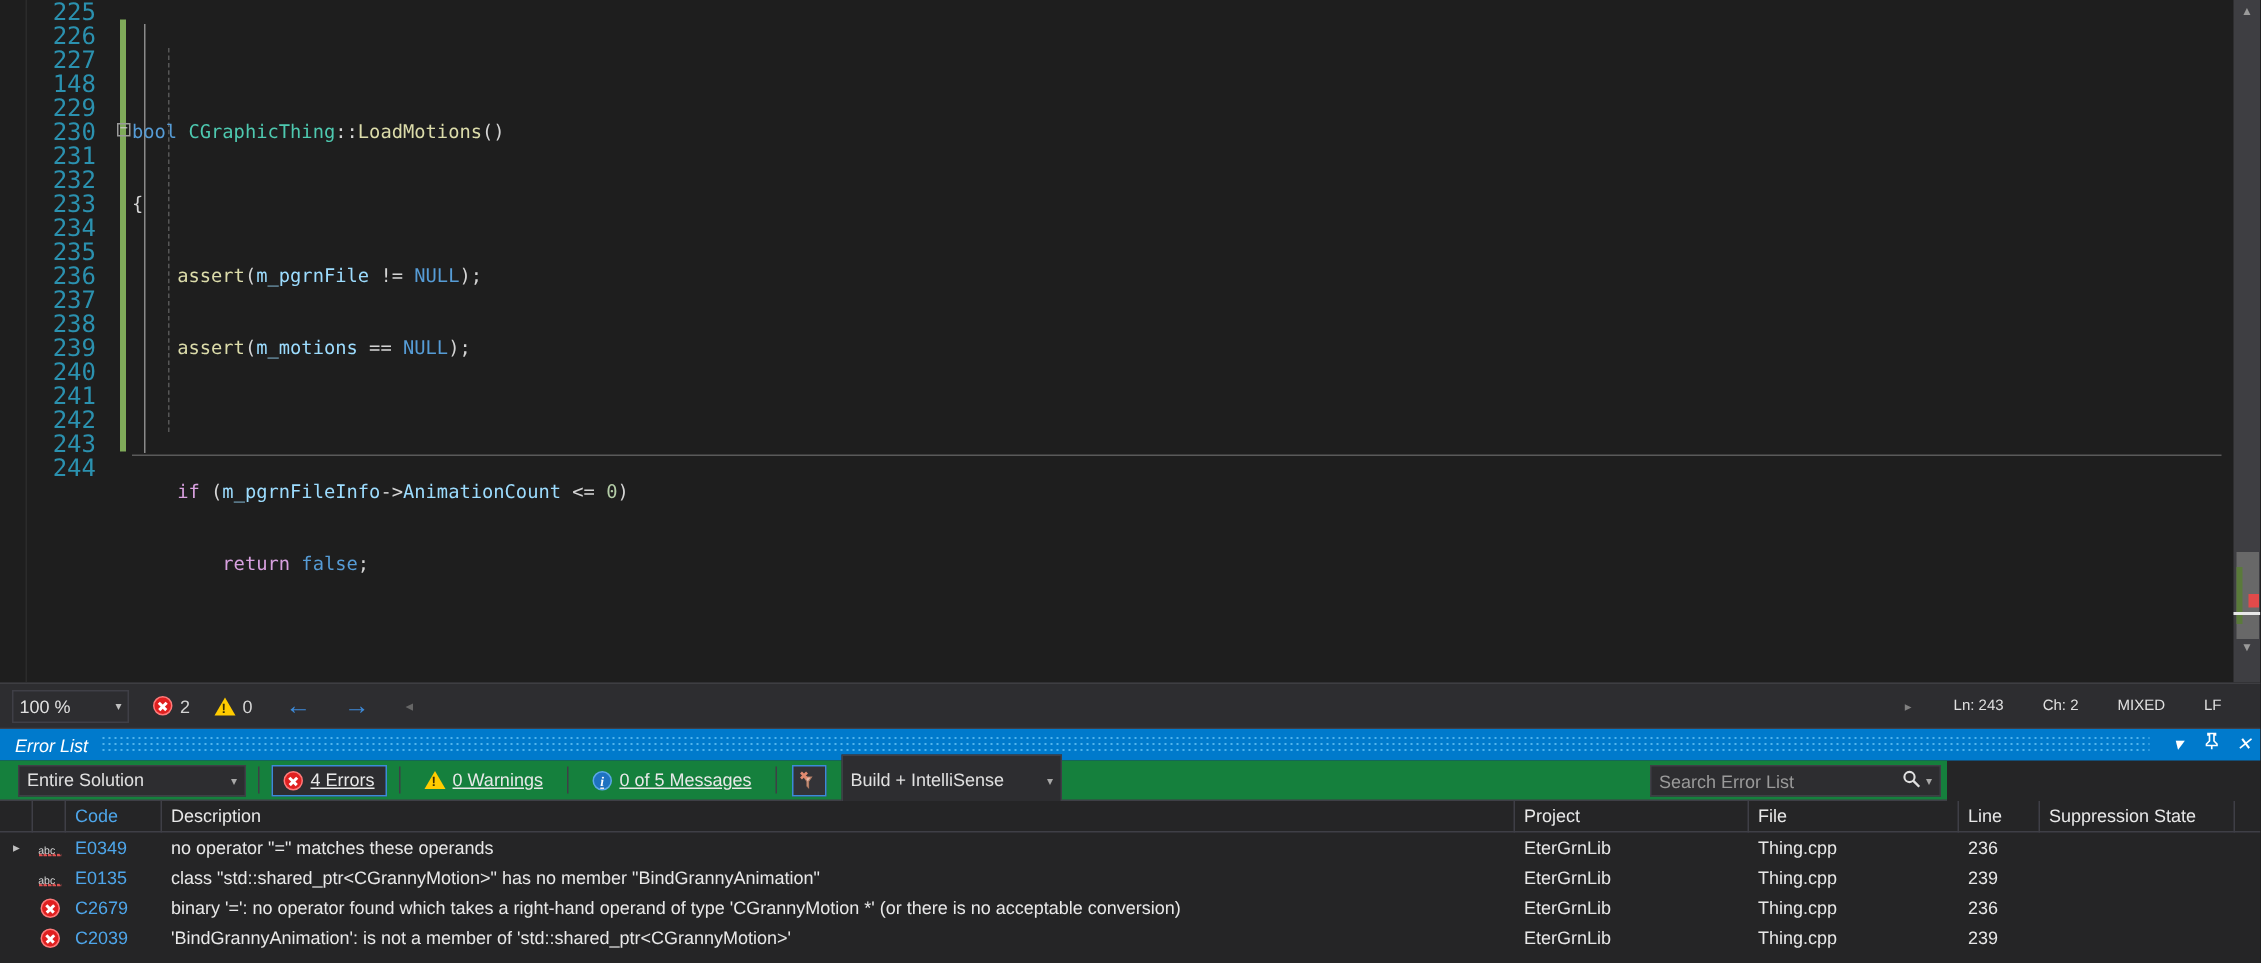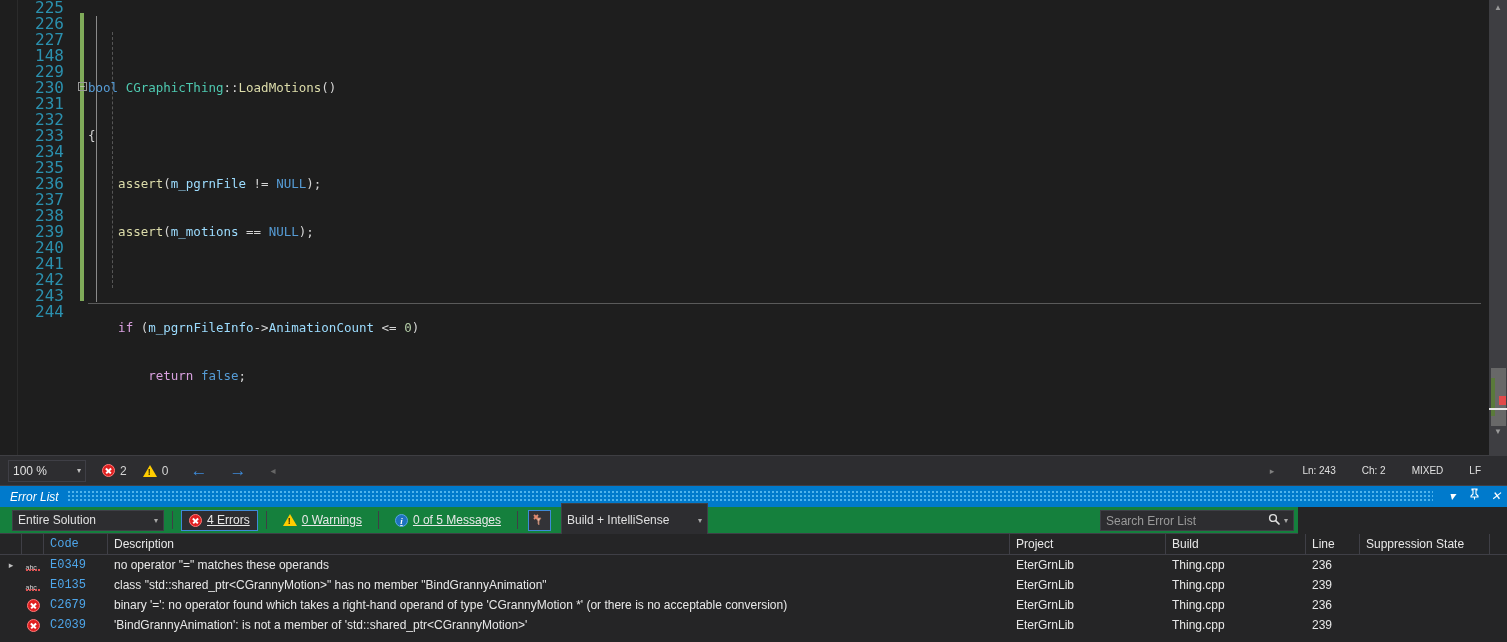--- a/index.html
+++ b/index.html
@@ -222,21 +222,21 @@
     border-right: 1px solid #3f3f46; overflow: hidden;
   }
   #el-rows { position: absolute; left: 0; top: 69px; width: 1507px; }
   .erow {
     height: 20px; display: flex; align-items: center;
     font-size: 12px; color: #e8e8e8;
   }
   .ecell { height: 20px; line-height: 20px; padding-left: 6px; overflow: hidden; white-space: nowrap; }
   .c-expand { width: 22px; text-align: center; padding-left: 0; color: #c0c0c0; font-size: 9px; }
   .c-icon   { width: 22px; padding-left: 0; display: flex; align-items: center; justify-content: center; }
-  .c-code   { width: 64px; color: #4ea6ea; font-family: Liberation Mono, monospace; }
+  .c-code   { width: 64px; color: #4ea6ea; }
   .c-desc   { width: 902px; }
   .c-proj   { width: 156px; }
   .c-file   { width: 140px; }
   .c-line   { width: 54px; }
   .c-supp   { width: 130px; }
   .icon-abc {
     width: 15px; height: 13px; position: relative; display: inline-block;
   }
   .icon-abc .txt {
     font-family: "Liberation Sans", sans-serif; font-size: 7px;
@@ -418,21 +418,21 @@
       <span class="arrow">▾</span>
     </div>
   </div>
 
   <div id="el-header">
     <div class="hcell c-expand"></div>
     <div class="hcell c-icon"></div>
     <div class="hcell c-code">Code</div>
     <div class="hcell c-desc">Description</div>
     <div class="hcell c-proj">Project</div>
-    <div class="hcell c-file">Build</div>
+    <div class="hcell c-file">File</div>
     <div class="hcell c-line">Line</div>
     <div class="hcell c-supp">Suppression State</div>
   </div>
 
   <div id="el-rows">
 
     <div class="erow">
       <div class="ecell c-expand">▸</div>
       <div class="ecell c-icon">
         <span class="icon-abc">

